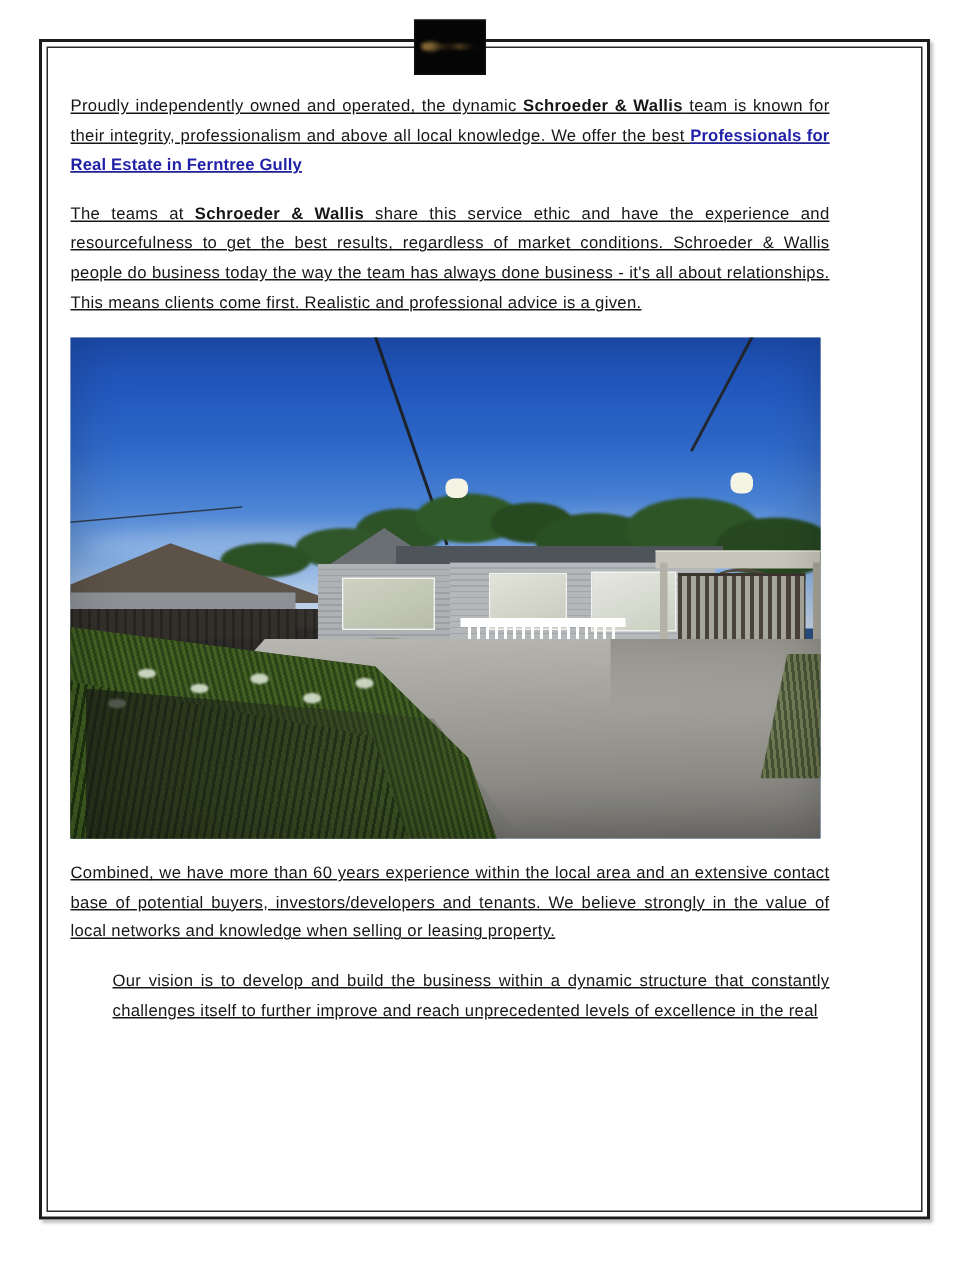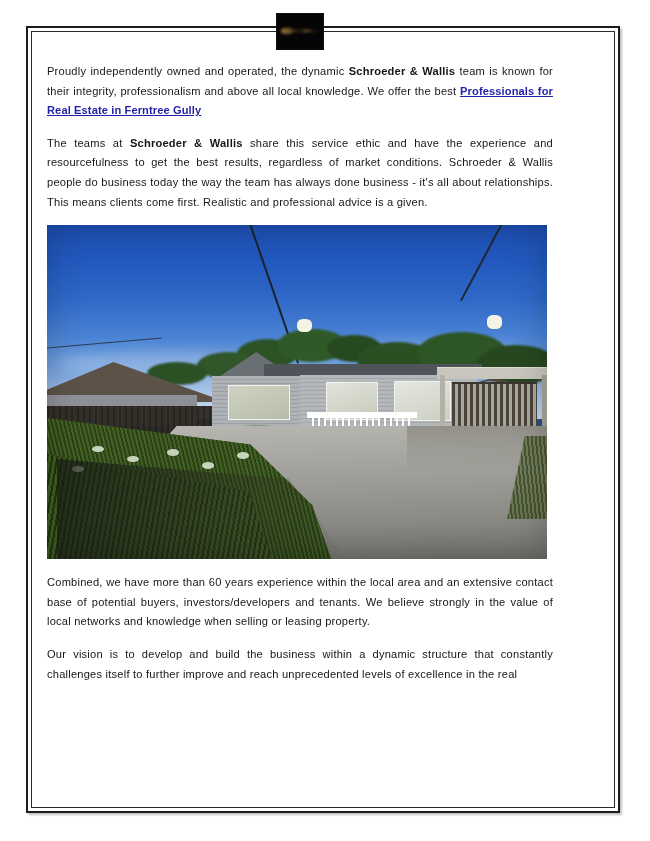--- a/index.html
+++ b/index.html
@@ -95,22 +95,23 @@
   }
 
   
   p.body-par {
     margin: 0 0 13px 0;
     font-size: 11.1px;
     line-height: 19.6px;
     color: #161616;
     text-align: justify;
     letter-spacing: 0.02em;
-  }
-  p.body-par:last-child { margin-bottom: 0; }
+    text-decoration: underline;
+  }
+  p.body-par:last-child { margin-bottom: 0; margin-left: 28px; }
   .b { font-weight: bold; }
   a.inline-link {
     color: #1f1fa8;
     font-weight: bold;
     text-decoration: underline;
     letter-spacing: 0.01em;
   }
 
   
   .photo-wrap {

